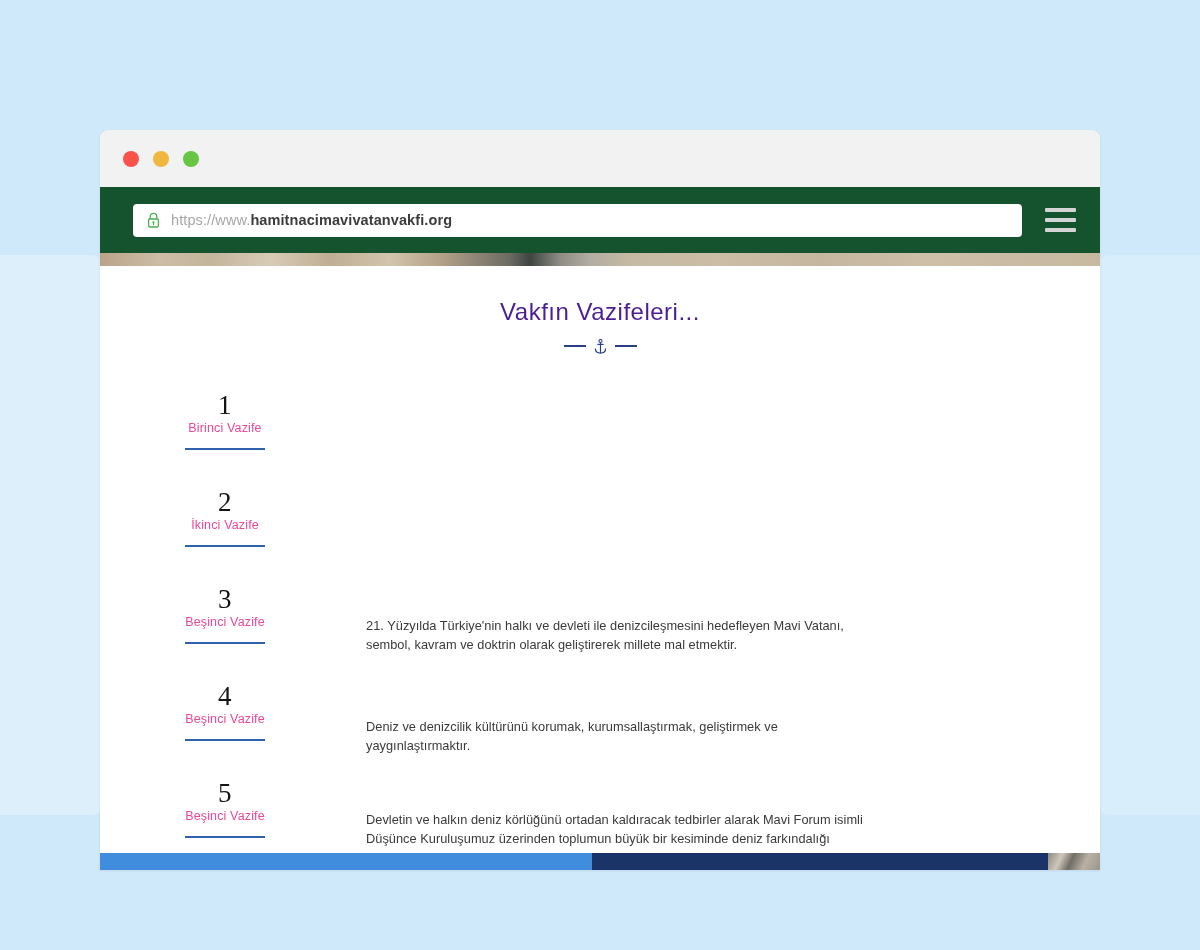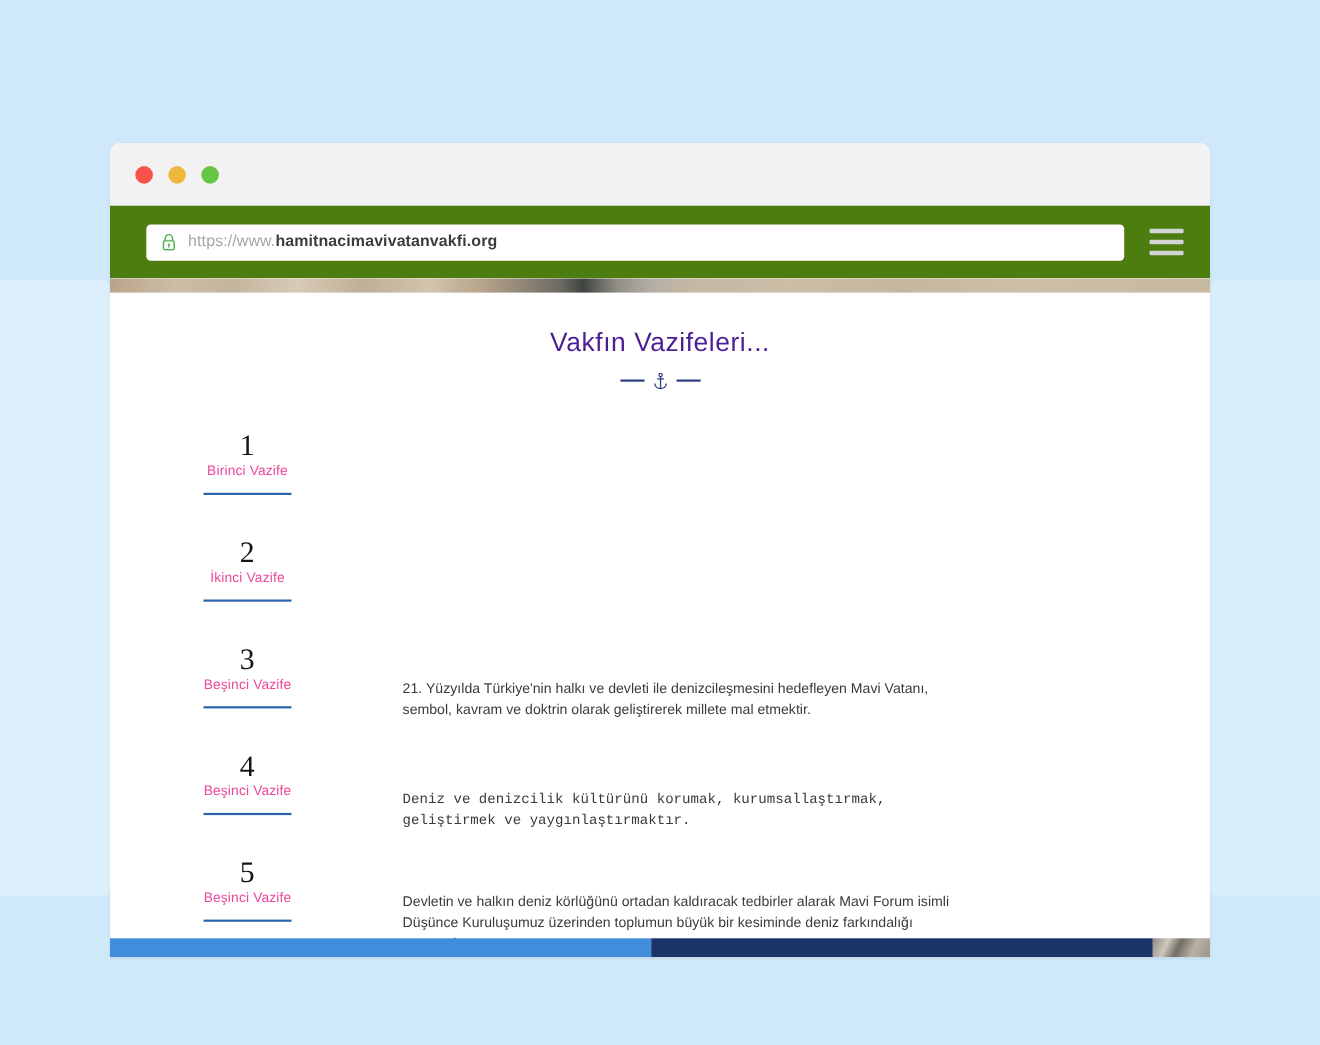--- a/index.html
+++ b/index.html
@@ -51,21 +51,21 @@
     padding-left: 23px;
   }
   .traffic-lights { display: flex; gap: 14px; }
   .dot { width: 16px; height: 16px; border-radius: 50%; }
   .dot.red    { background: #f8524b; }
   .dot.yellow { background: #efb73e; }
   .dot.green  { background: #66c542; }
 
   .toolbar {
     height: 66px;
-    background: #4d7c0f;
+    background: #14532d;
     display: flex;
     align-items: center;
     padding: 0 18px 0 33px;
   }
   .url-bar {
     flex: 1;
     height: 33px;
     background: #ffffff;
     border-radius: 4px;
     display: flex;
@@ -177,21 +177,21 @@
   .vazife-right {
     flex: 1;
     padding: 0 218px 0 16px;
   }
   .vazife-text {
     font-size: 12.8px;
     line-height: 1.5;
     color: #3a3a3a;
     letter-spacing: 0.02px;
   }
-  .vazife-row.compact .vazife-right { padding-top: 26px; font-family: Liberation Mono, monospace; }
+  .vazife-row.compact .vazife-right { padding-top: 26px; }
   .vazife-row .vazife-right { padding-top: 22px; }
 
   
   .footer {
     position: absolute;
     left: 0; bottom: 0;
     width: 100%;
     height: 17px;
     display: flex;
   }

